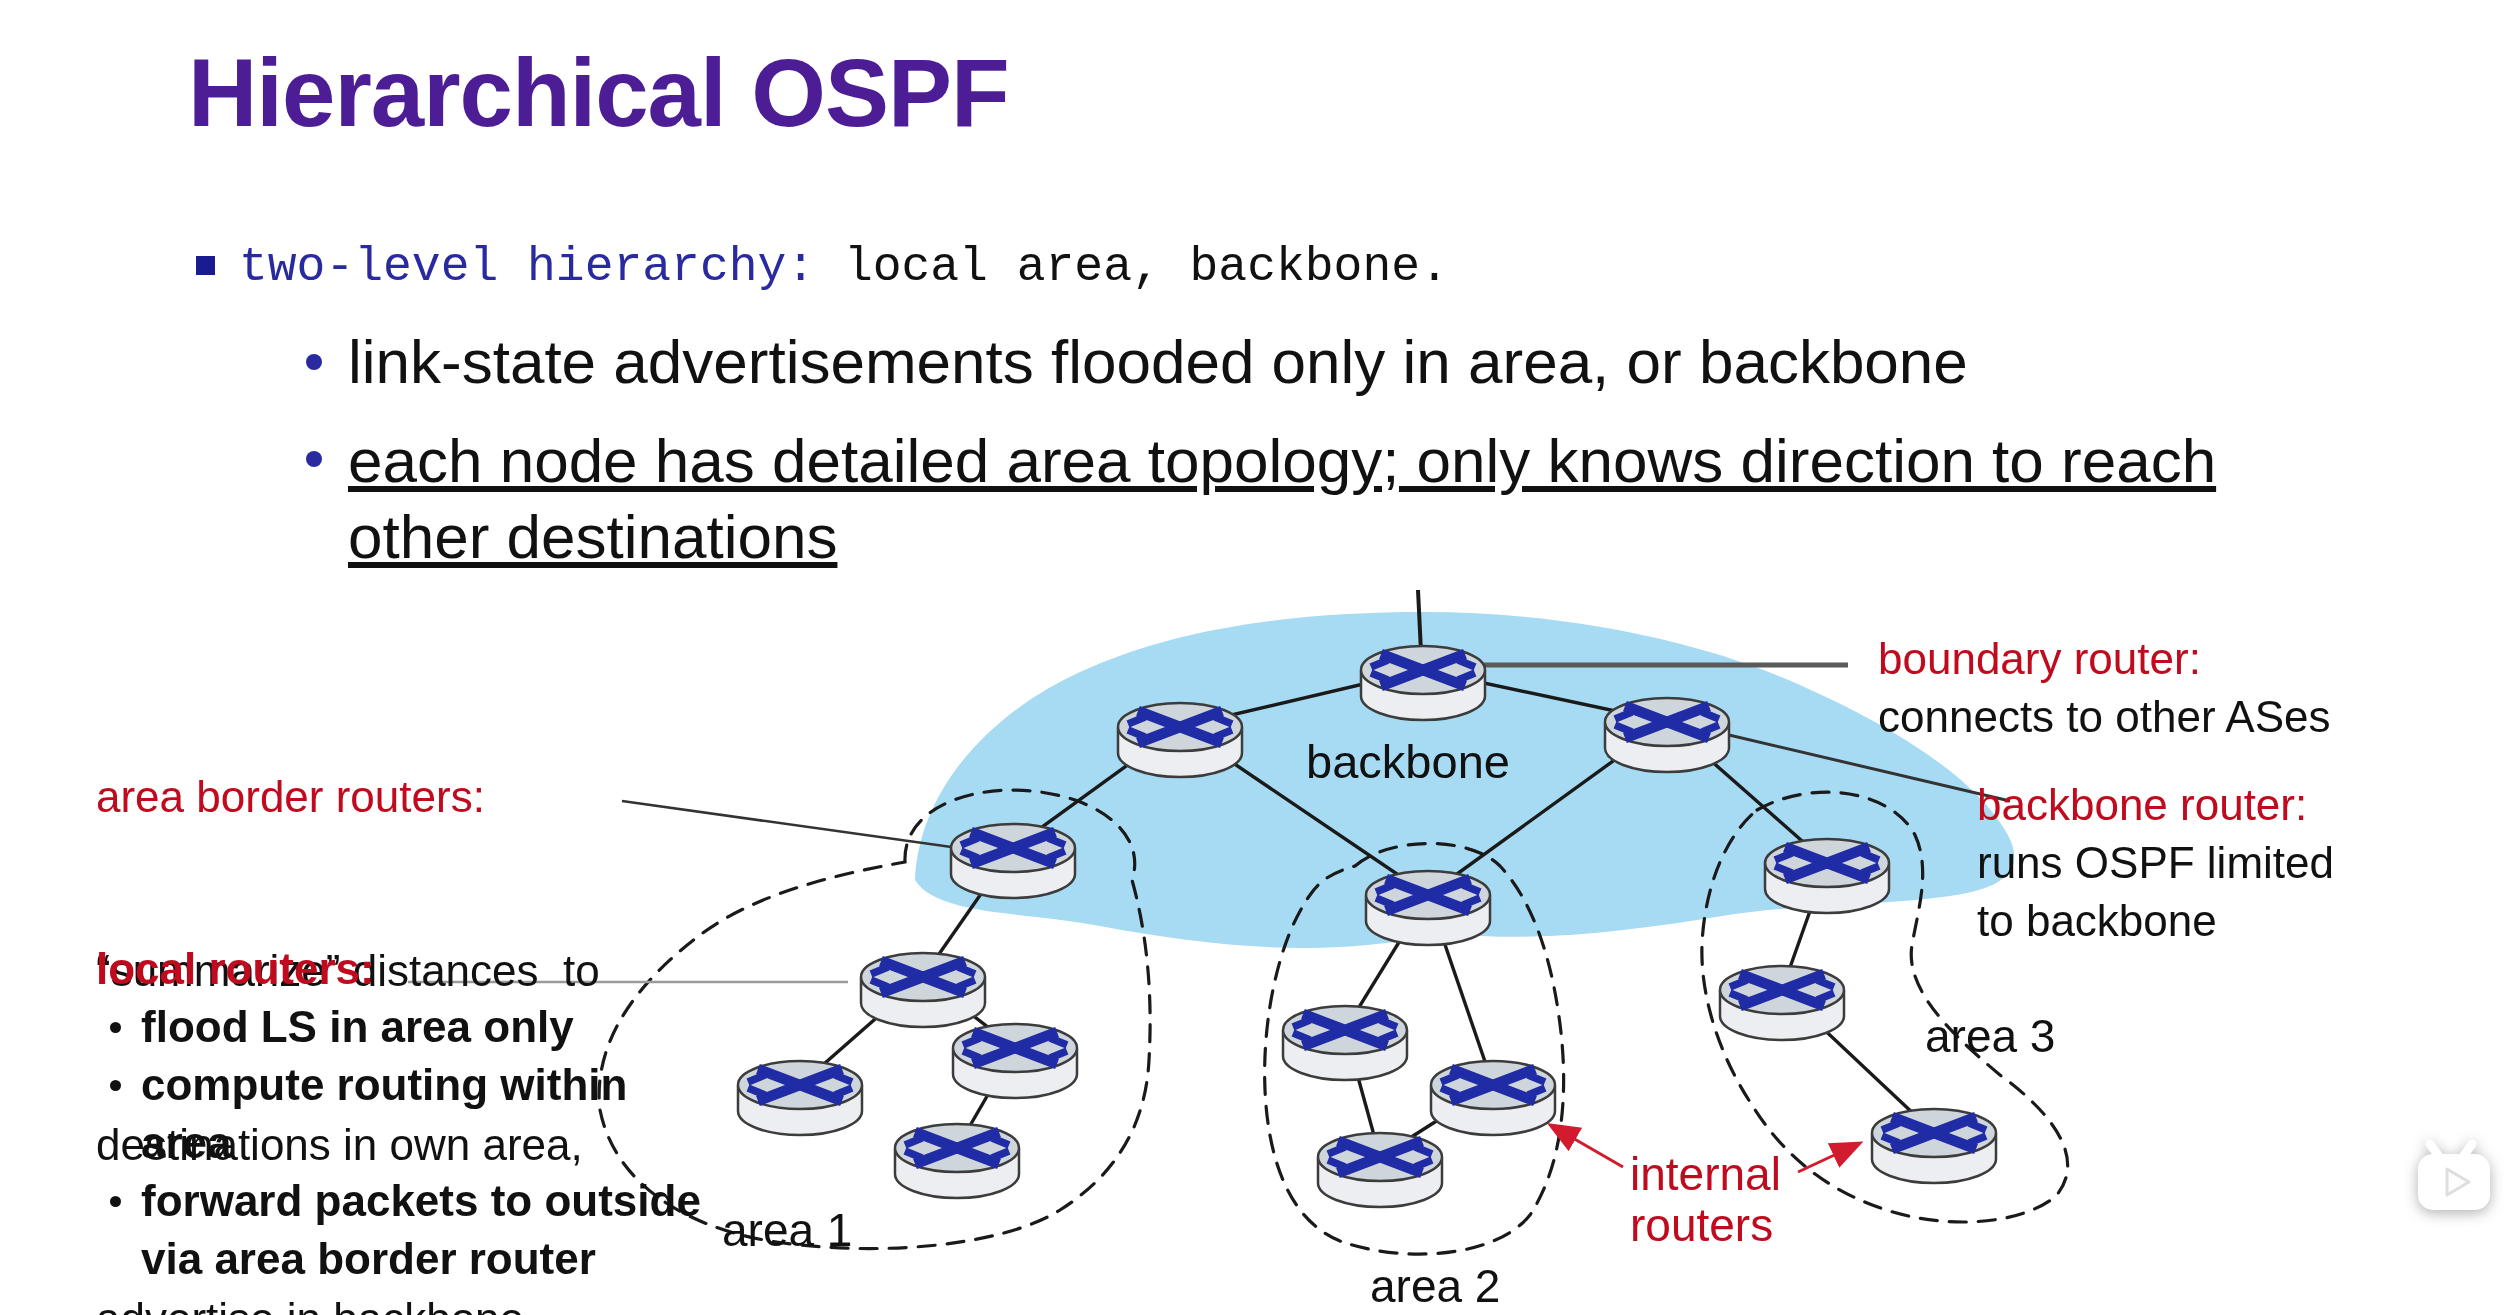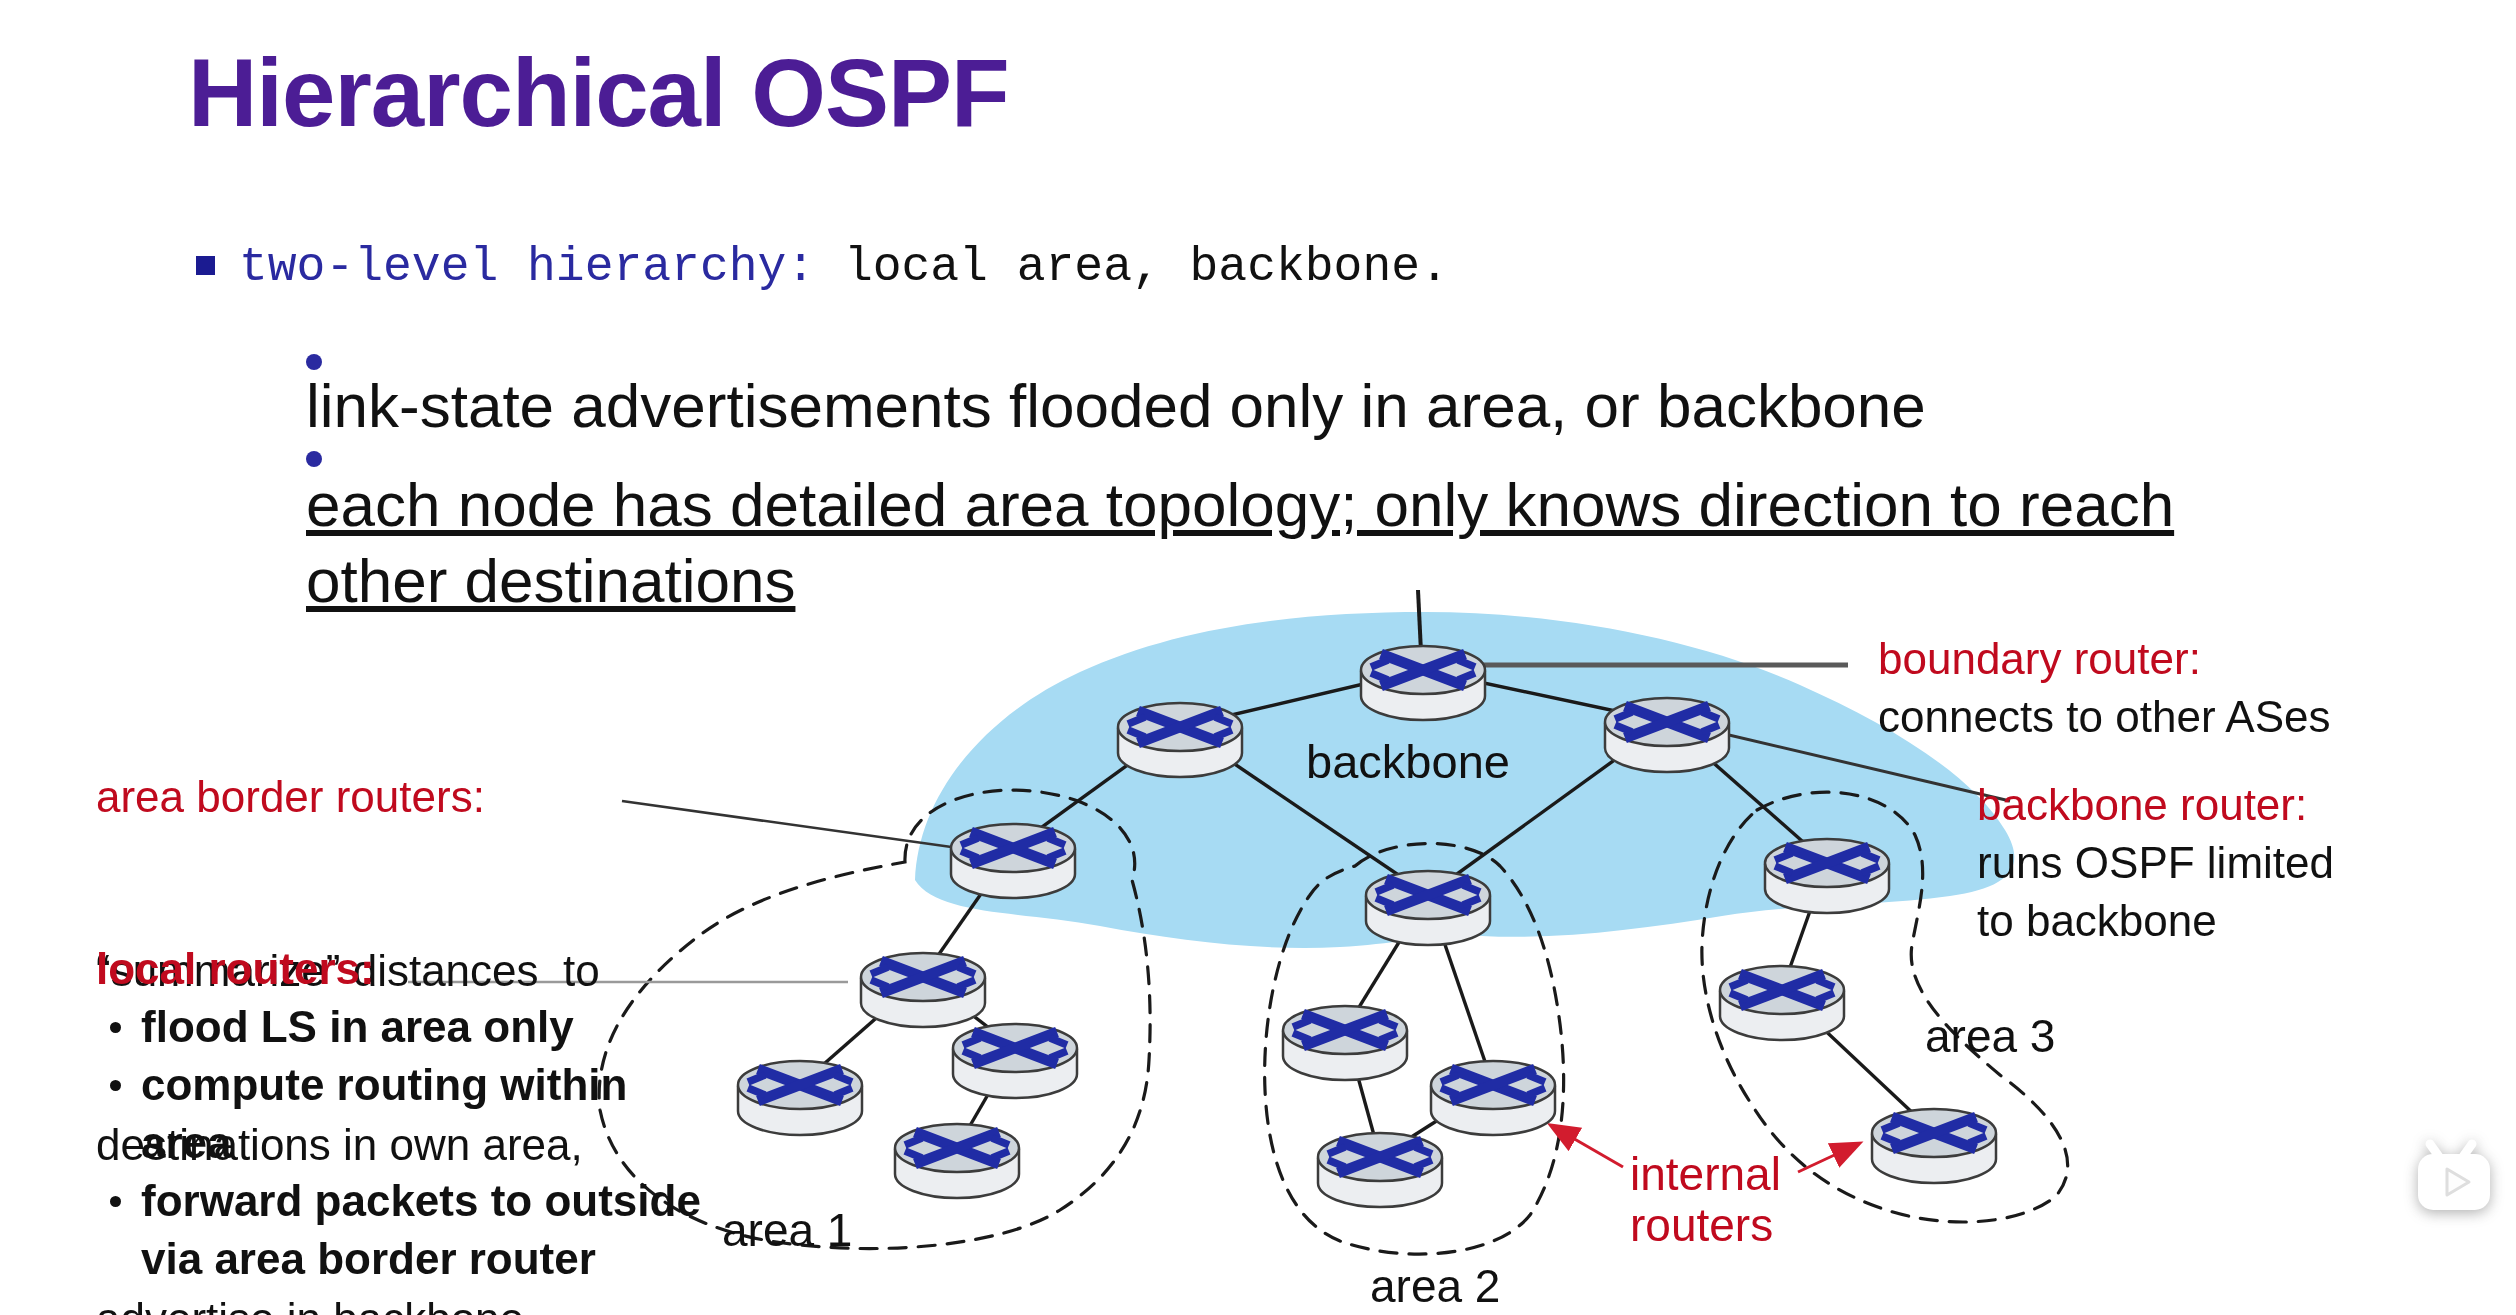--- a/index.html
+++ b/index.html
@@ -13,21 +13,21 @@
   .abs{position:absolute;}
   .slide-title{
     left:188px;top:38px;font-size:96px;color:#4c1d95;letter-spacing:-1px;
     white-space:nowrap;
     font-weight:bold;
   }
   .bullet-main{left:196px;top:240px;font-size:48px;display:flex;white-space:nowrap;font-family:Liberation Mono, monospace;}
   .bullet-square{width:19px;height:19px;background:#1b1b91;margin:16px 24px 0 0;flex:0 0 auto;}
   .bm-highlight{color:#2a2aa0;}
   .bm-rest{color:#111;}
-  .sub-bullet{font-size:62px;display:flex;white-space:nowrap;color:#111;flex-direction:column;}
+  .sub-bullet{font-size:62px;display:flex;white-space:nowrap;color:#111;}
   .sub1{left:306px;top:326px;}
   .sub2{left:306px;top:423px;line-height:76px;}
   .bullet-dot{width:16px;height:16px;border-radius:50%;background:#2a2aa0;margin:28px 26px 0 0;flex:0 0 auto;}
   .sub-lines span{display:block;text-decoration:underline;}
   .note{font-size:44px;line-height:58px;white-space:pre-wrap;}
   .note .hd{color:#c00a1e;}
   .note-area-border{left:96px;top:652px;}
   .note-local{left:96px;top:940px;white-space:nowrap;font-weight:bold;}
   .local-li{display:flex;white-space:nowrap;}
   .local-dot{width:11px;height:11px;border-radius:50%;background:#111;margin:24px 20px 0 14px;flex:0 0 auto;}

